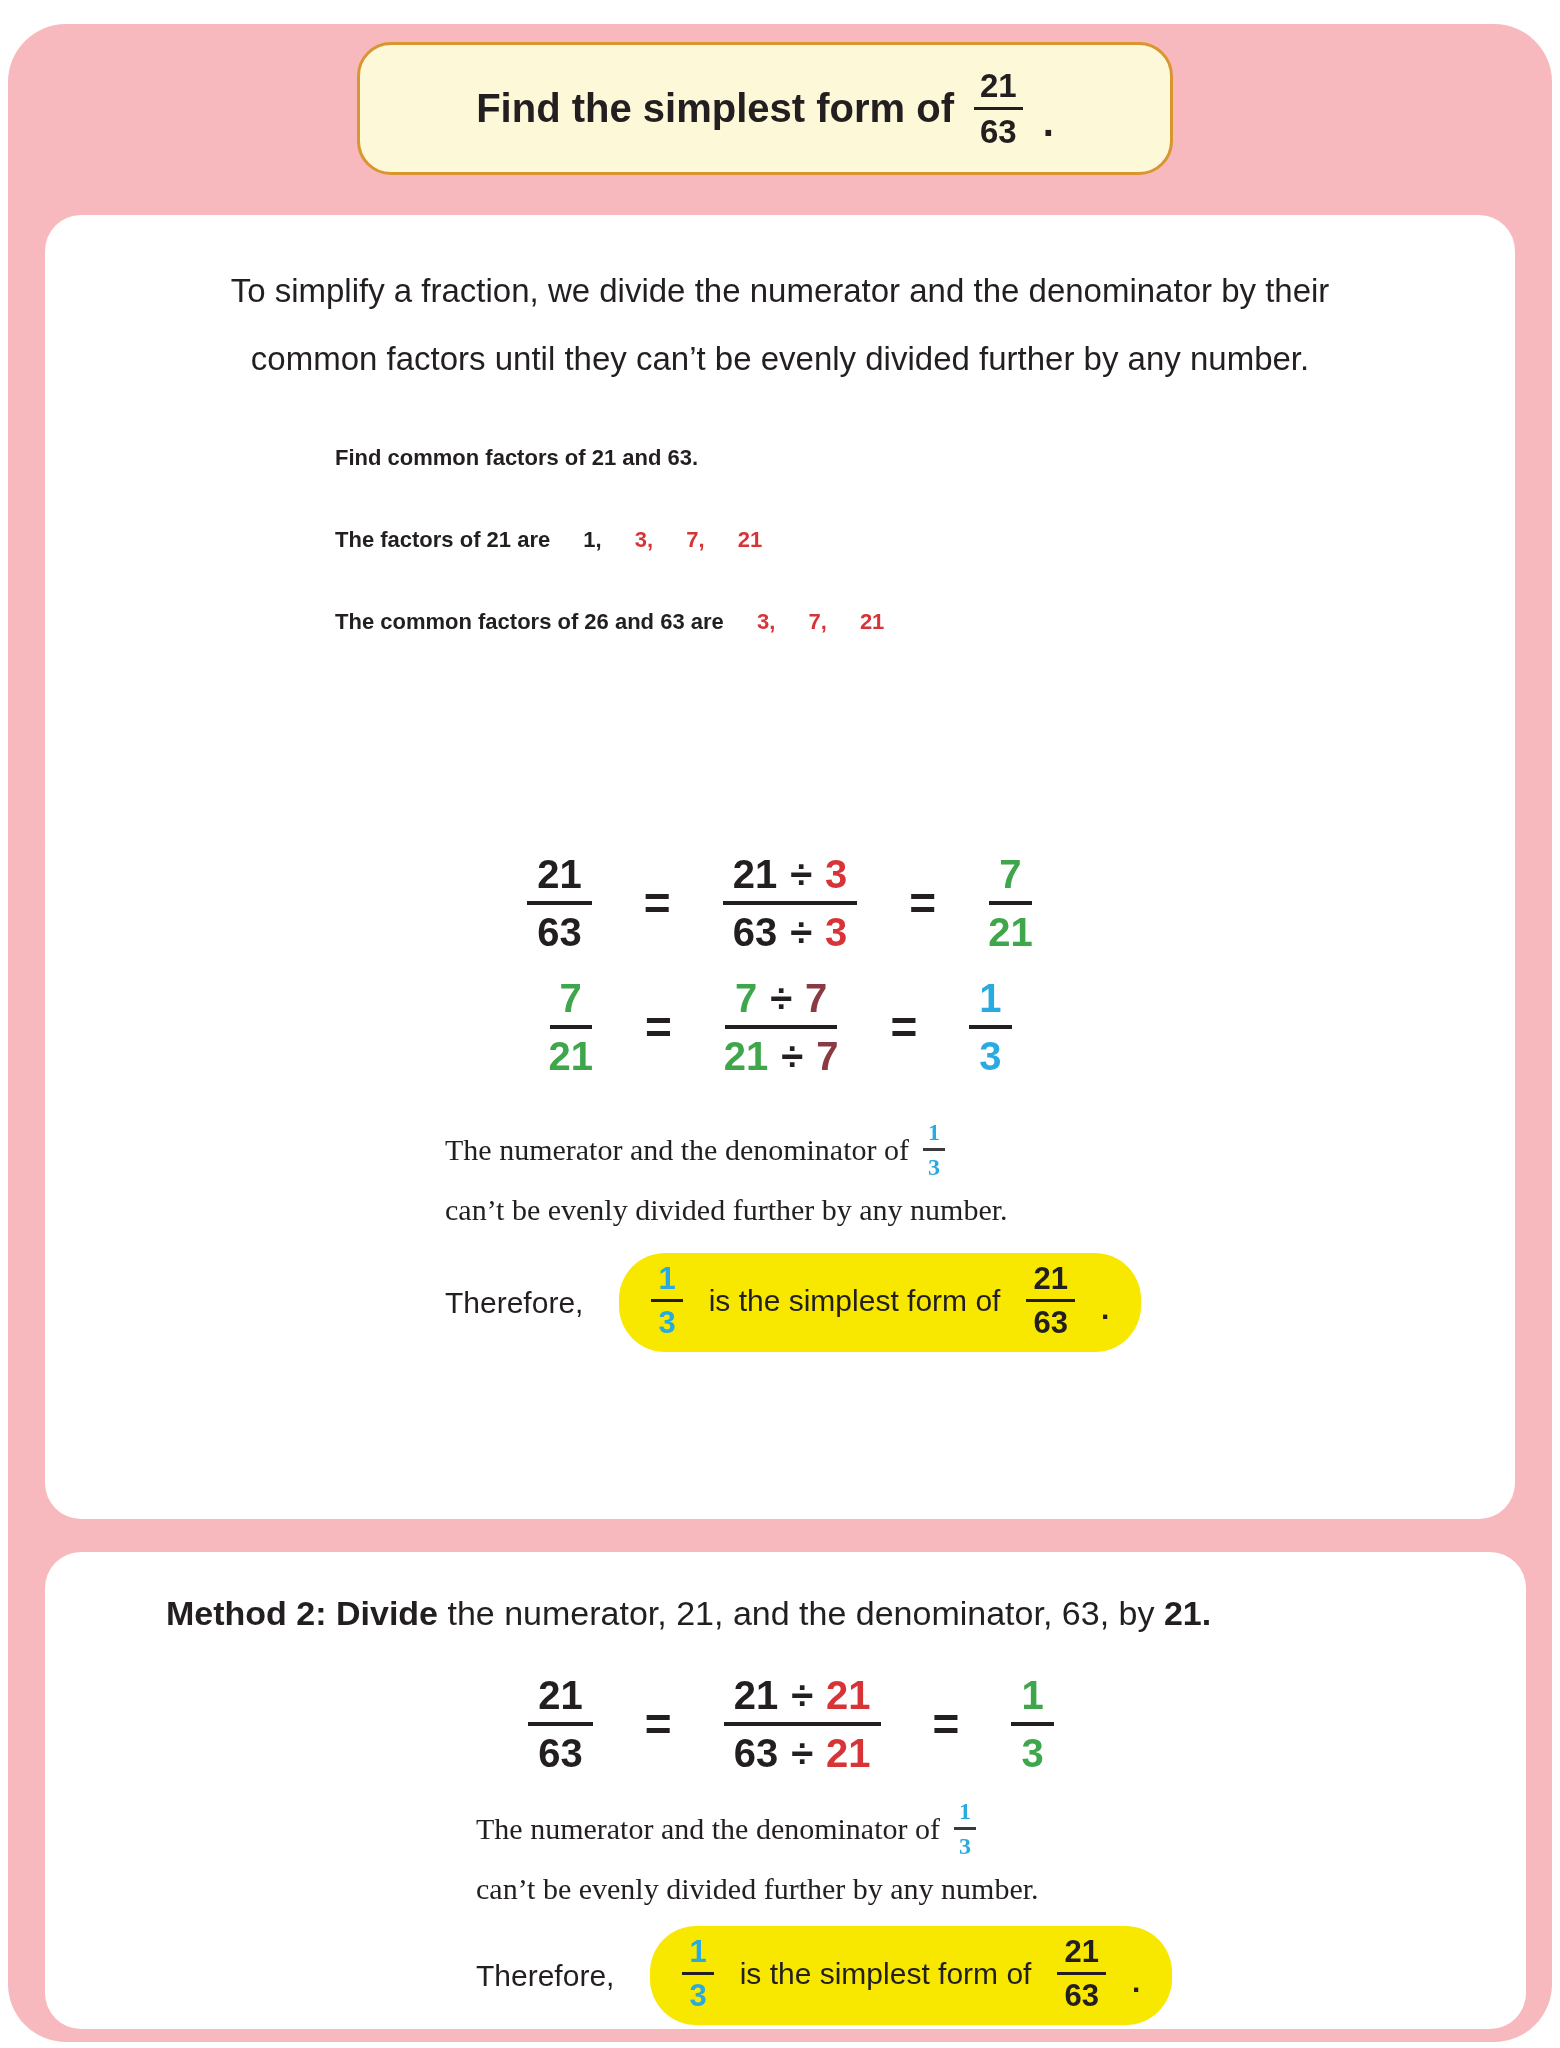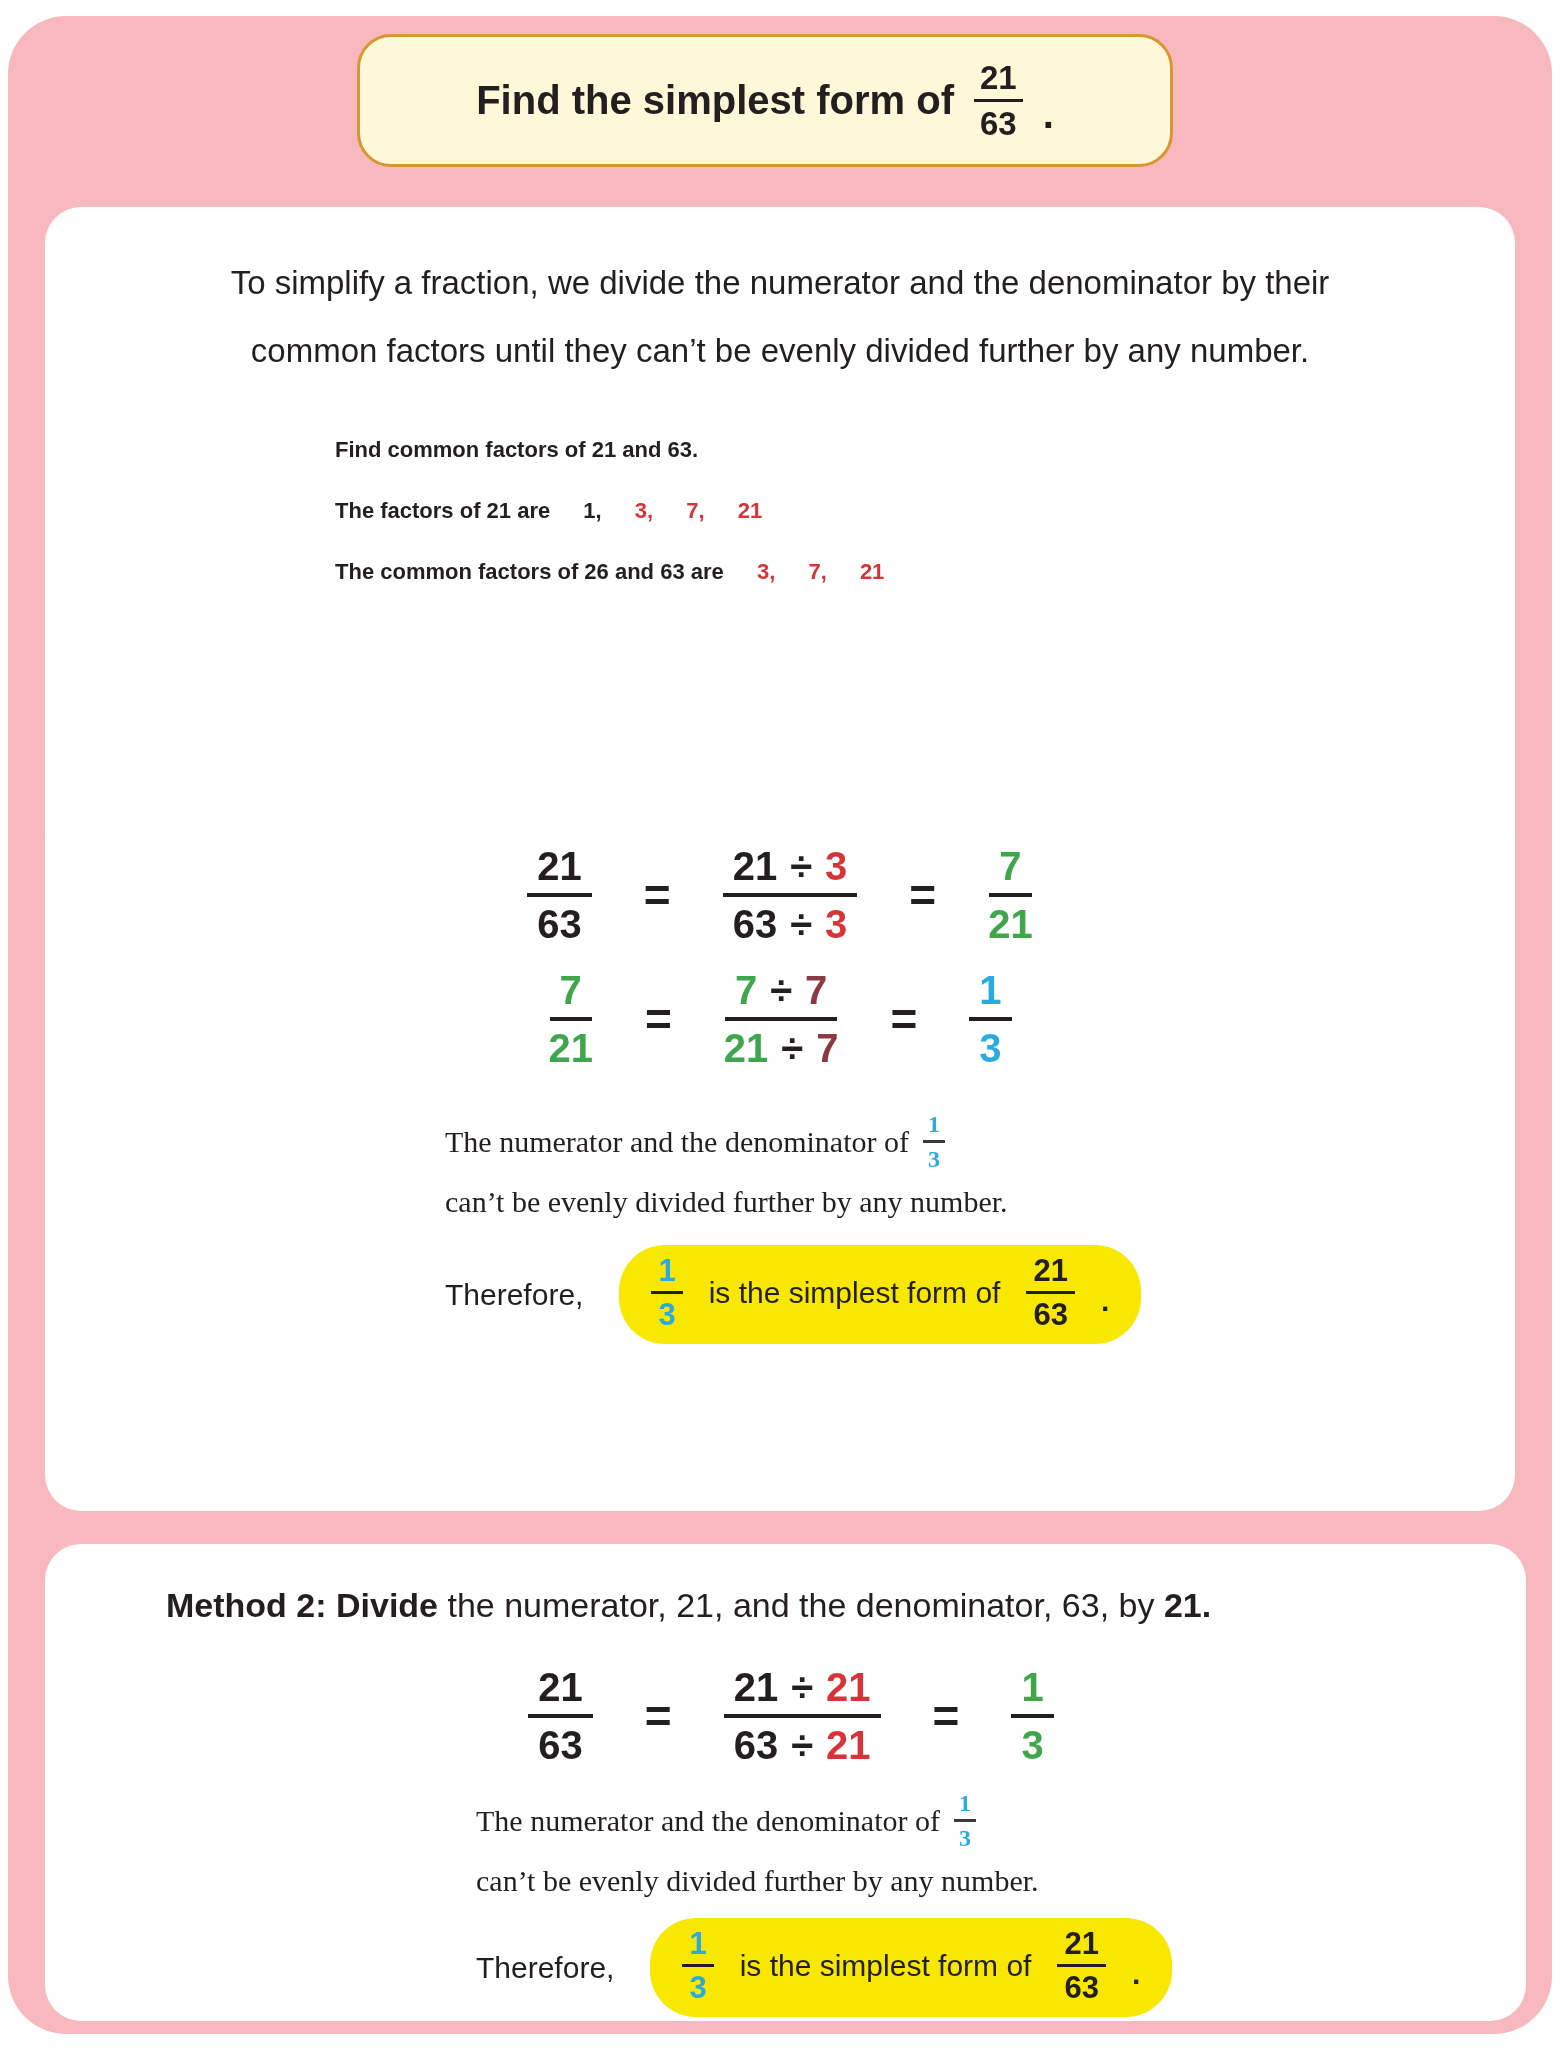--- a/index.html
+++ b/index.html
@@ -1,34 +1,34 @@
 <!DOCTYPE html>
 <html><head>
 <meta charset="utf-8">
 <style>
   html,body{margin:0;padding:0;}
   .page{position:relative;width:1560px;height:2048px;background:#ffffff;overflow:hidden;
         font-family:"Liberation Sans",sans-serif;color:#231F20;}
-  .pink{position:absolute;left:8px;top:16px;width:1544px;height:2018px;border-radius:58px;background:#F8B9BE;}
+  .pink{position:absolute;left:8px;top:24px;width:1544px;height:2018px;border-radius:58px;background:#F8B9BE;}
 
   
   .title-pill{position:absolute;left:349px;top:18px;width:810px;height:127px;background:#FCF8D8;
               border:3px solid #D9952F;border-radius:34px;display:flex;align-items:center;justify-content:center;gap:20px;}
   .title-text{font-size:40px;font-weight:700;}
   .title-period{font-size:40px;font-weight:700;position:relative;top:14px;}
 
   
   .card{position:absolute;left:37px;width:1470px;background:#ffffff;border-radius:36px;overflow:hidden;}
   .card1{top:191px;height:664px;}
   .card2{top:788px;height:707px;}
   .card3{top:1528px;height:477px;padding-left:11px;}
 
   .para{margin-top:42px;text-align:center;font-size:33px;line-height:68px;}
   .factors{margin:52px 0 0 290px;font-size:22px;}
-  .fline{margin-top:35px;}
+  .fline{margin-top:56px;}
   .fline:first-child{margin-top:0;}
   .bold{font-weight:700;}
   .tok{font-weight:700;margin-left:27px;}
 
   .mhead{margin:42px 0 0 55px;font-size:34px;}
   .card3 .mhead{margin-left:110px;}
 
   
   .frac{display:inline-flex;flex-direction:column;align-items:center;font-weight:700;line-height:1;}
   .fn{border-bottom:4px solid #231F20;padding:0 10px 7px;display:inline-flex;justify-content:center;}

